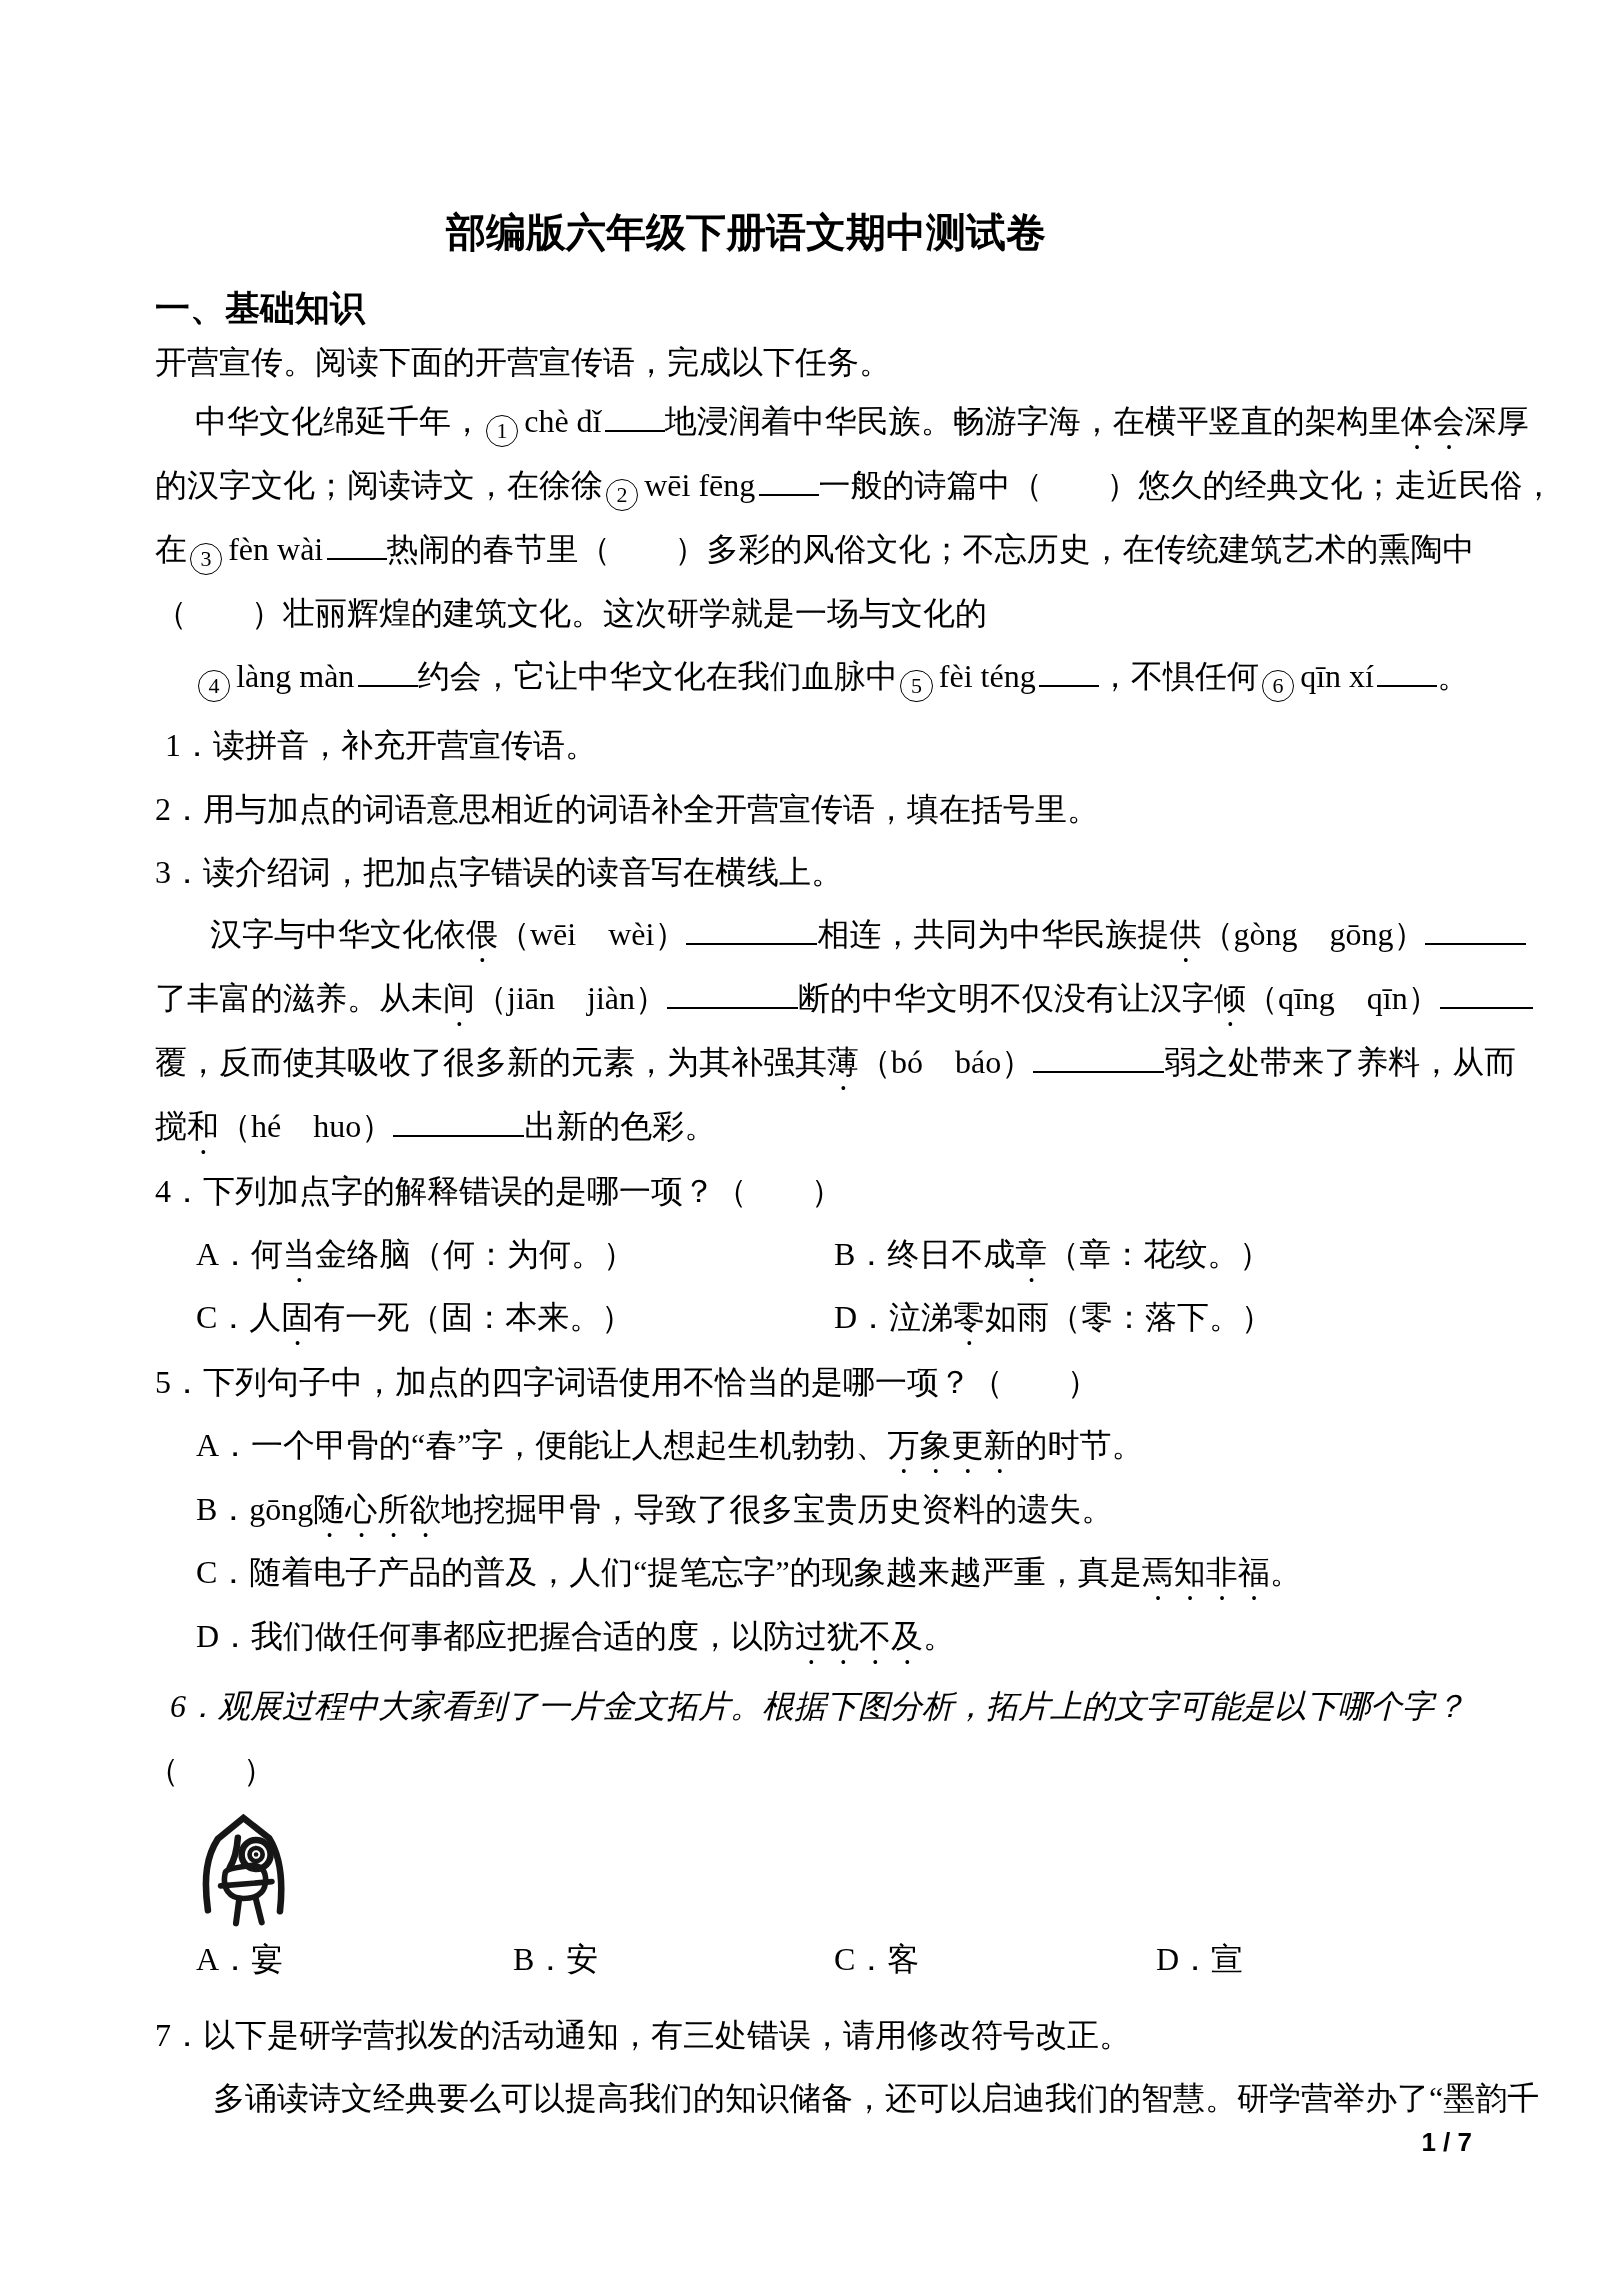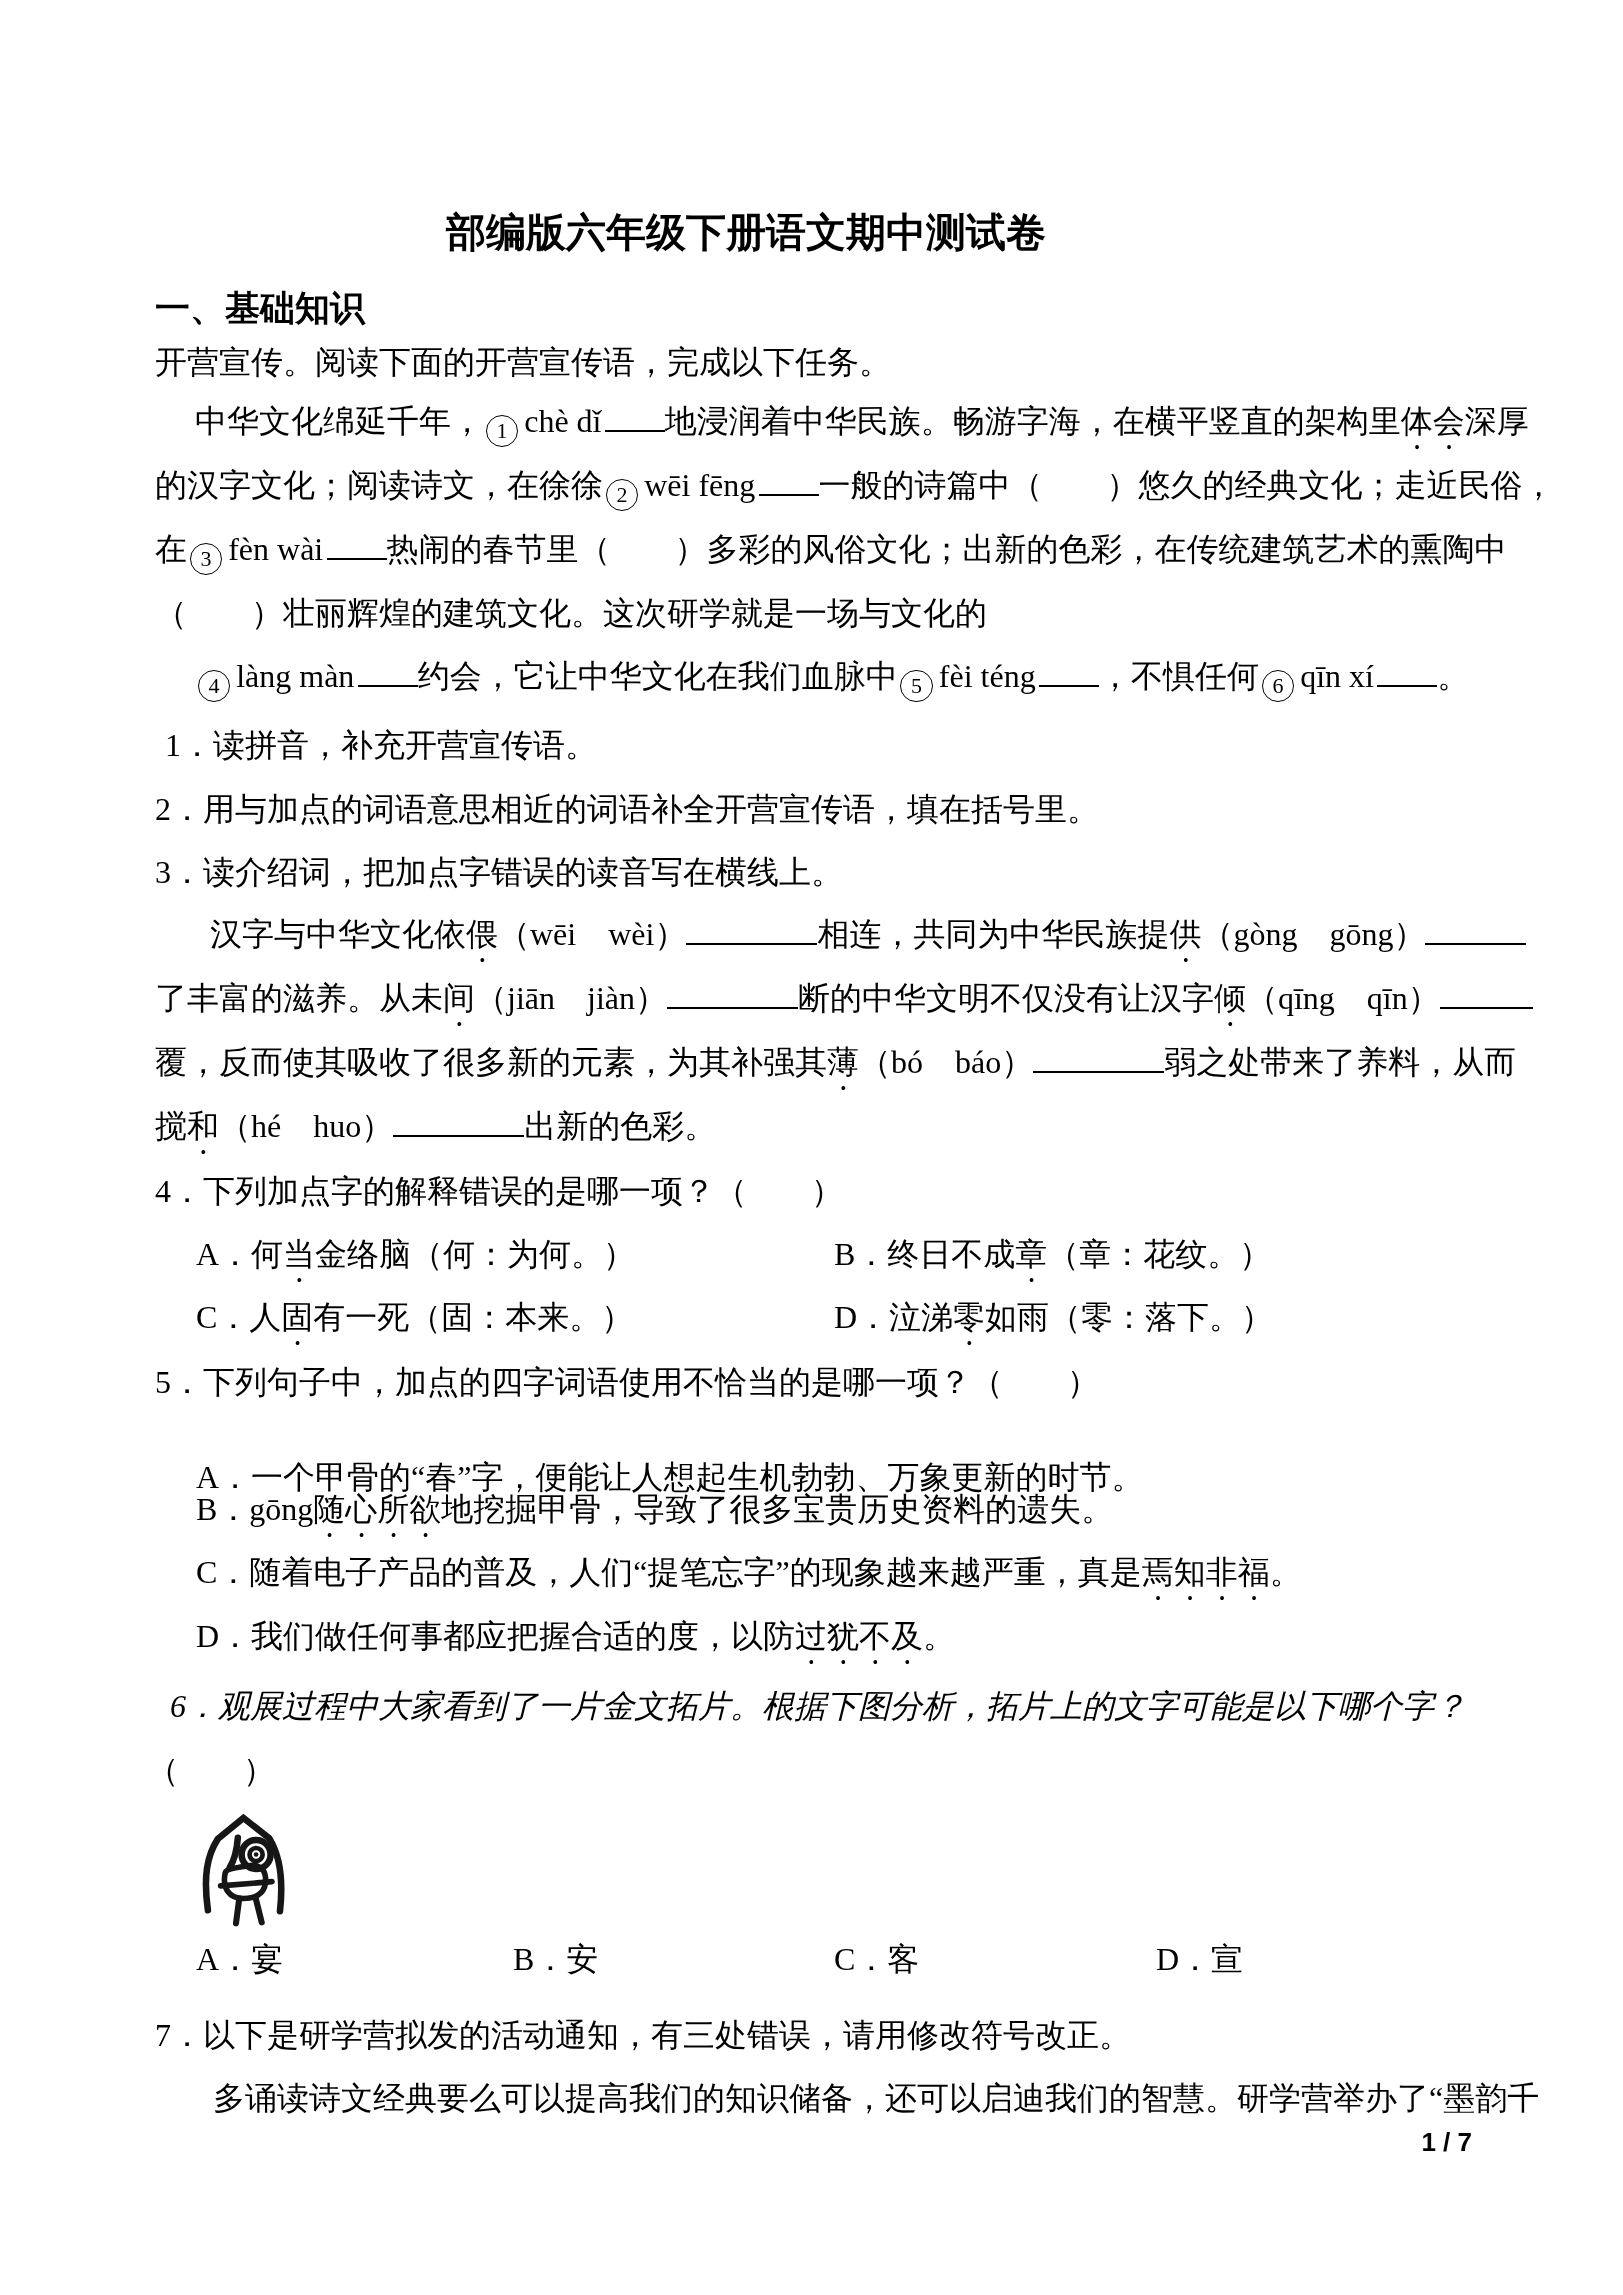--- a/index.html
+++ b/index.html
@@ -28,41 +28,41 @@
 <body>
 
 <div class="line title" style="top:206px;">部编版六年级下册语文期中测试卷</div>
 
 <div class="line heading" style="top:285px;left:155px;">一、基础知识</div>
 
 <div class="line" style="top:342px;left:155px;">开营宣传。阅读下面的开营宣传语，完成以下任务。</div>
 
 <div class="line" style="top:401px;left:195px;"><span>中华文化绵延千年，</span><span class="circ">1</span><span class="pin">chè dǐ</span><span class="blank" style="width: 60px;"></span><span>地浸润着中华民族。畅游字海，在横平竖直的架构里</span><span class="em">体会</span><span>深厚</span></div>
 <div class="line" style="top:465px;left:155px;text-align:center;"><span>的汉字文化；阅读诗文，在徐徐</span><span class="circ">2</span><span class="pin">wēi fēng</span><span class="blank" style="width: 60px;"></span><span>一般的诗篇中（　　）悠久的经典文化；走近民俗，</span></div>
-<div class="line" style="top:529px;left:155px;"><span>在</span><span class="circ">3</span><span class="pin">fèn wài</span><span class="blank" style="width: 60px;"></span><span>热闹的春节里（　　）多彩的风俗文化；出新的色彩，在传统建筑艺术的熏陶中</span></div>
+<div class="line" style="top:529px;left:155px;"><span>在</span><span class="circ">3</span><span class="pin">fèn wài</span><span class="blank" style="width: 60px;"></span><span>热闹的春节里（　　）多彩的风俗文化；不忘历史，在传统建筑艺术的熏陶中</span></div>
 <div class="line" style="top:593px;left:155px;"><span>（　　）壮丽辉煌的建筑文化。这次研学就是一场与文化的</span></div>
 <div class="line" style="top:656px;left:195px;"><span class="circ">4</span><span class="pin">làng màn</span><span class="blank" style="width: 60px;"></span><span>约会，它让中华文化在我们血脉中</span><span class="circ">5</span><span class="pin">fèi téng</span><span class="blank" style="width: 60px;"></span><span>，不惧任何</span><span class="circ">6</span><span class="pin">qīn xí</span><span class="blank" style="width: 60px;"></span><span>。</span></div>
 
 <div class="line" style="top:725px;left:165px;">1．读拼音，补充开营宣传语。</div>
 <div class="line" style="top:789px;left:155px;">2．用与加点的词语意思相近的词语补全开营宣传语，填在括号里。</div>
 
 <div class="line" style="top:852px;left:155px;">3．读介绍词，把加点字错误的读音写在横线上。</div>
 <div class="line" style="top:914px;left:210px;"><span>汉字与中华文化依</span><span class="em">偎</span><span>（wēi　wèi）</span><span class="blank" style="width: 131px;"></span><span>相连，共同为中华民族提</span><span class="em">供</span><span>（gòng　gōng）</span><span class="blank" style="width: 101px;"></span></div>
 <div class="line" style="top:978px;left:155px;"><span>了丰富的滋养。从未</span><span class="em">间</span><span>（jiān　jiàn）</span><span class="blank" style="width: 131px;"></span><span>断的中华文明不仅没有让汉字</span><span class="em">倾</span><span>（qīng　qīn）</span><span class="blank" style="width: 93px;"></span></div>
 <div class="line" style="top:1042px;left:155px;"><span>覆，反而使其吸收了很多新的元素，为其补强其</span><span class="em">薄</span><span>（bó　báo）</span><span class="blank" style="width: 131px;"></span><span>弱之处带来了养料，从而</span></div>
 <div class="line" style="top:1106px;left:155px;"><span>搅</span><span class="em">和</span><span>（hé　huo）</span><span class="blank" style="width: 131px;"></span><span>出新的色彩。</span></div>
 
 <div class="line" style="top:1171px;left:155px;">4．下列加点字的解释错误的是哪一项？（　　）</div>
 <div class="line" style="top:1234px;left:196px;"><span>A．何</span><span class="em">当</span><span>金络脑（何：为何。）</span></div>
 <div class="line" style="top:1234px;left:834px;"><span>B．终日不成</span><span class="em">章</span><span>（章：花纹。）</span></div>
 <div class="line" style="top:1297px;left:196px;"><span>C．人</span><span class="em">固</span><span>有一死（固：本来。）</span></div>
 <div class="line" style="top:1297px;left:834px;"><span>D．泣涕</span><span class="em">零</span><span>如雨（零：落下。）</span></div>
 
 <div class="line" style="top:1362px;left:155px;">5．下列句子中，加点的四字词语使用不恰当的是哪一项？（　　）</div>
-<div class="line" style="top:1425px;left:196px;margin-top:32px;"><span>A．一个甲骨的“春”字，便能让人想起生机勃勃、</span><span class="em">万象更新</span><span>的时节。</span></div>
+<div class="line" style="top:1425px;left:196px;"><span>A．一个甲骨的“春”字，便能让人想起生机勃勃、</span><span class="em">万象更新</span><span>的时节。</span></div>
 <div class="line" style="top:1489px;left:196px;"><span>B．gōng</span><span class="em">随心所欲</span><span>地挖掘甲骨，导致了很多宝贵历史资料的遗失。</span></div>
 <div class="line" style="top:1552px;left:196px;"><span>C．随着电子产品的普及，人们“提笔忘字”的现象越来越严重，真是</span><span class="em">焉知非福</span><span>。</span></div>
 <div class="line" style="top:1616px;left:196px;"><span>D．我们做任何事都应把握合适的度，以防</span><span class="em">过犹不及</span><span>。</span></div>
 
 <div class="line" style="top:1686px;left:170px;font-style:italic;">6．观展过程中大家看到了一片金文拓片。根据下图分析，拓片上的文字可能是以下哪个字？</div>
 <div class="line" style="top:1750px;left:147px;">（　　）</div>
 
 <div style="position:absolute;top:1811px;left:194px;width:98px;height:117px;">
   <svg viewBox="0 0 200 250" width="98" height="117">
     <g fill="none" stroke="#161616" stroke-width="14" stroke-linecap="round">

